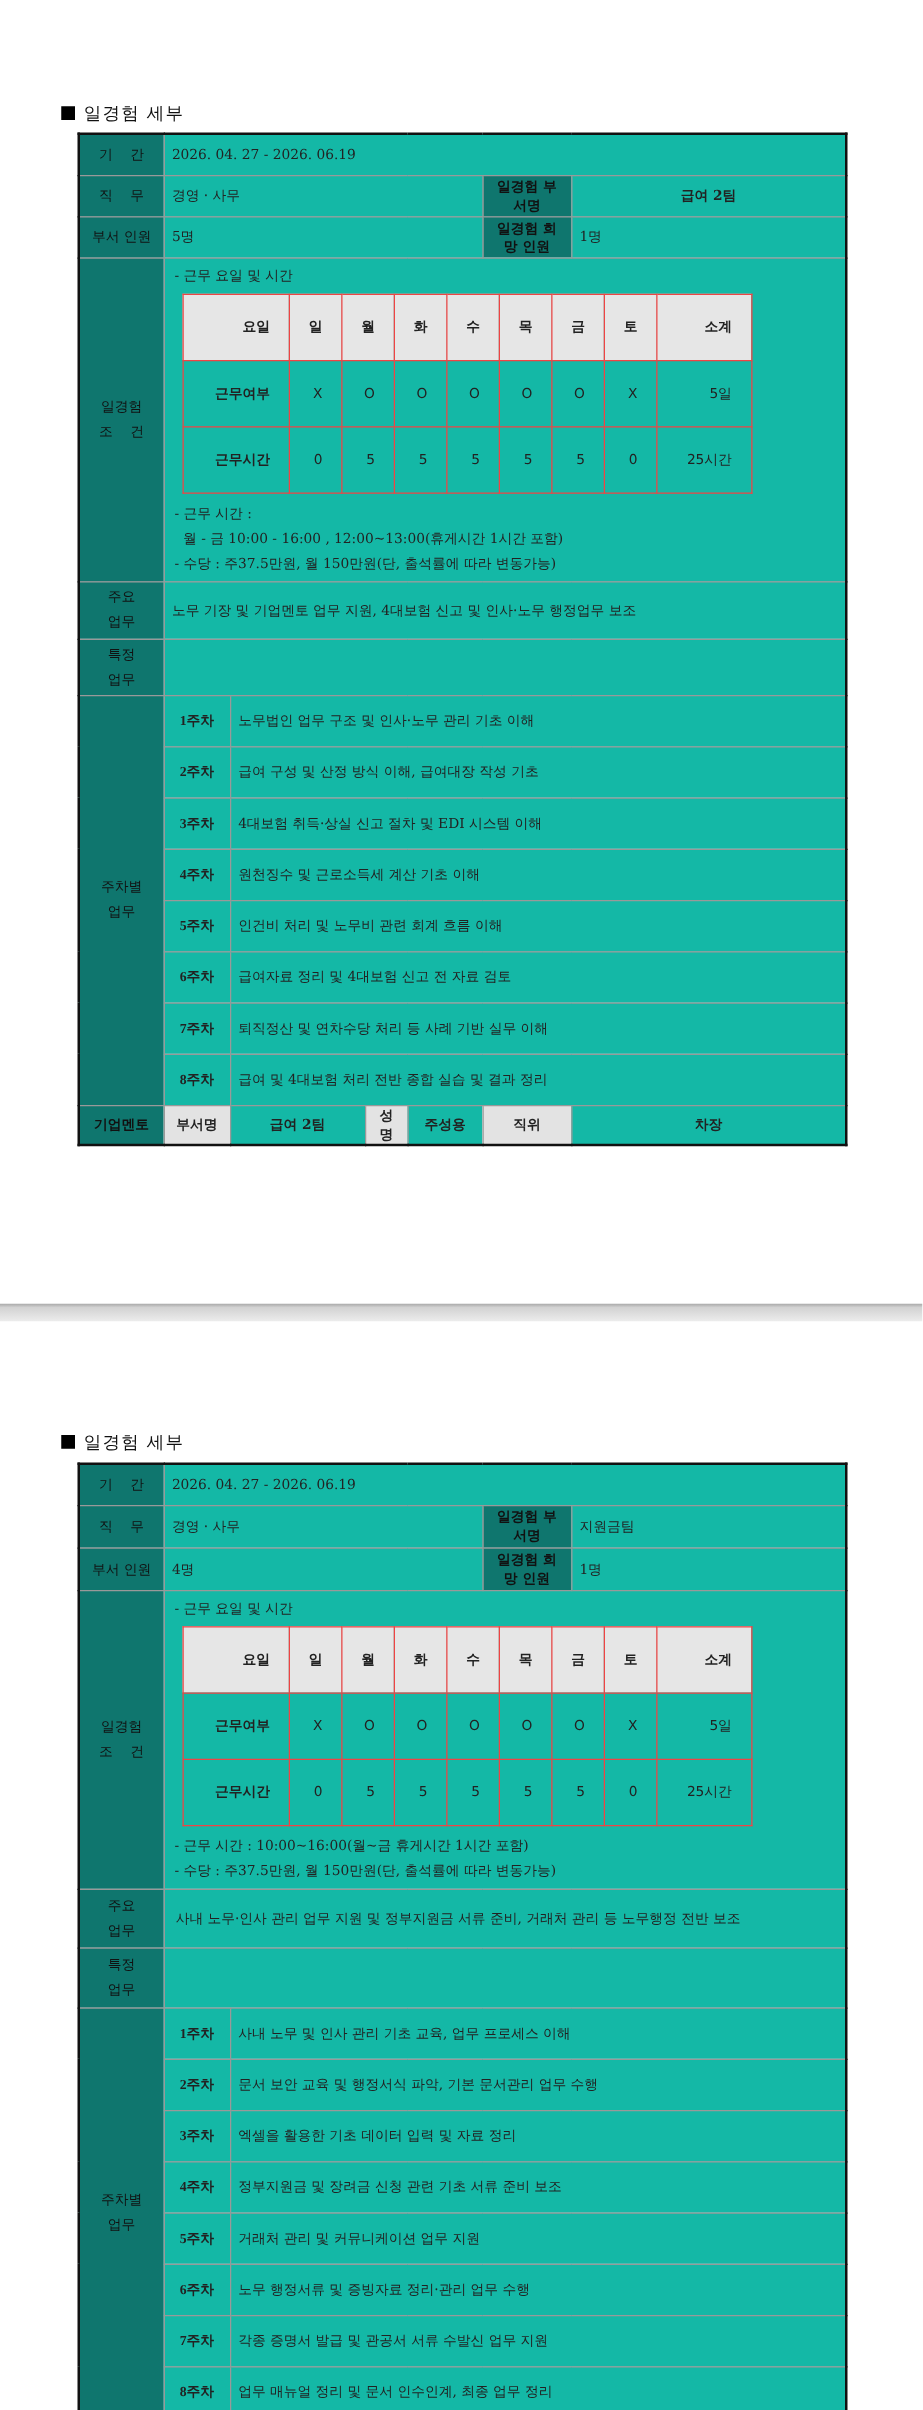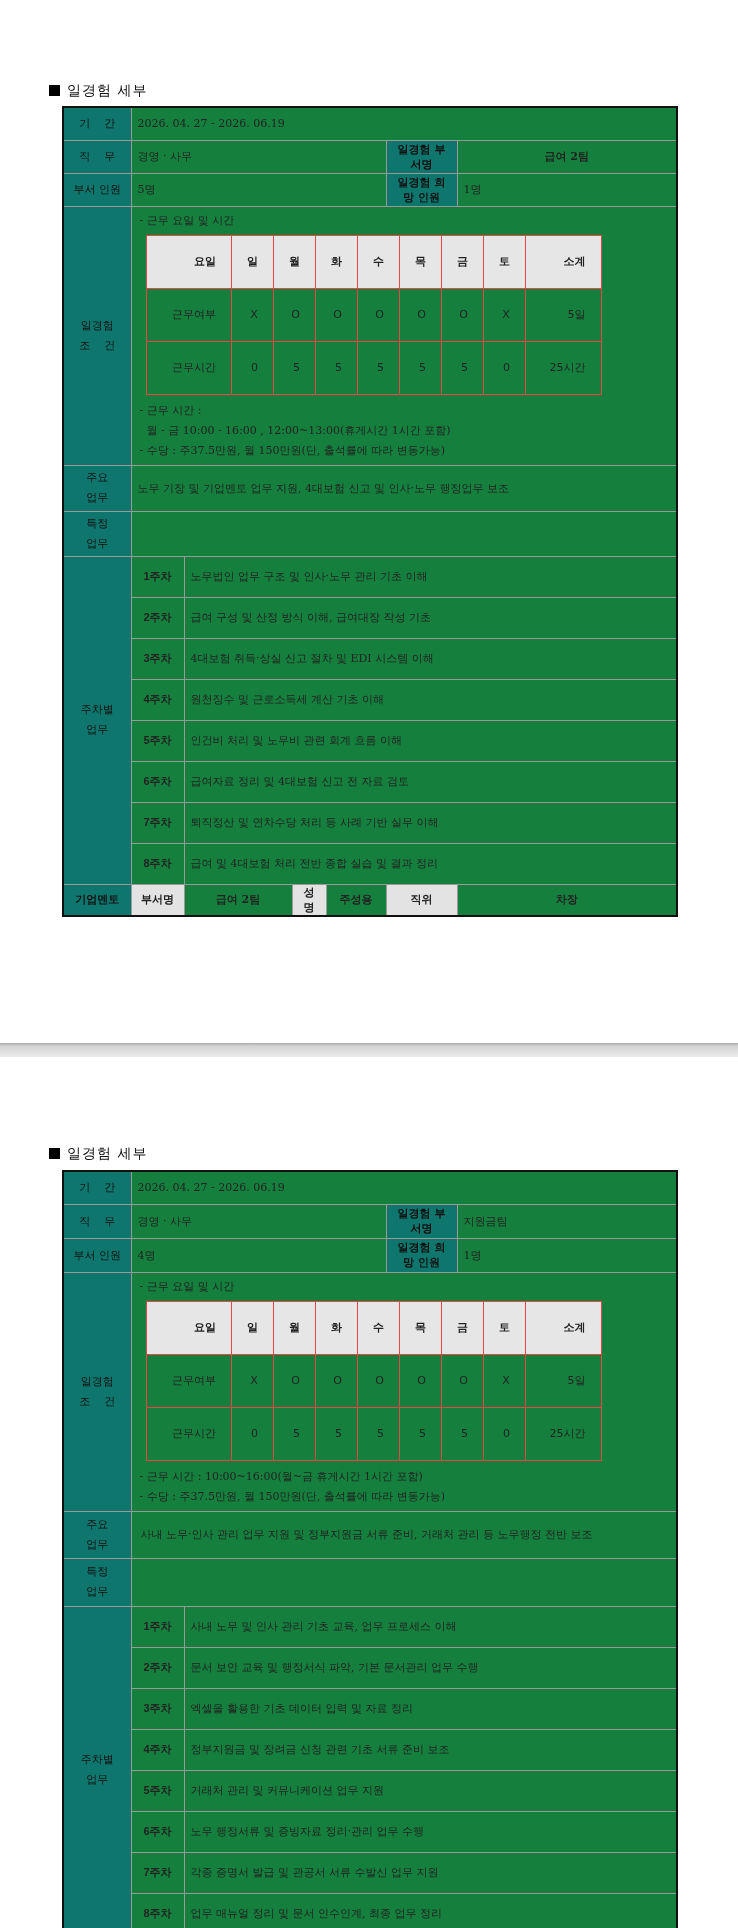--- a/index.html
+++ b/index.html
@@ -11,31 +11,31 @@
   .separator { position:absolute; left:0; top:1043px; width:738px; height:14px;
     background:linear-gradient(#a9a9a9 0px, #d2d2d2 3px, #dedede 8px, #ececec 14px); }
   .heading { position:absolute; left:49px; font-size:14px; font-weight:normal;
     font-family:"DejaVu Sans","Liberation Sans",sans-serif; color:#111; letter-spacing:1px; }
   .heading .sq { display:inline-block; width:11px; height:11px; background:#000; margin-right:7px; vertical-align:-1px; }
   table.main { position:absolute; left:62px; width:614px; border-collapse:collapse;
     border:2px solid #111; table-layout:fixed; font-size:11px; }
   table.main td { border:1px solid #999; padding:0 6px; vertical-align:middle; }
   td.lbl { background:#0f766e; text-align:center; color:#111; }
   td.sublbl { background:#e3e3e3; text-align:center; }
-  td.val { background:#15803d; }
+  td.val { background:#14b8a6; }
   td.center { text-align:center;font-weight:bold; }
   td.bold { font-weight:bold; font-family:"DejaVu Sans","Liberation Sans",sans-serif; }
   .cond { padding:4px 8px !important; line-height:20px; font-size:11px; }
   table.sched { border-collapse:collapse; width:456px; margin:4px 0 6px 6px;
      font-family:"DejaVu Sans","Liberation Sans",sans-serif; font-size:11px; border:1.5px solid #333; }
   table.sched td { border:1px solid #ef4444; height:22px; text-align:right; padding:15px; }
   table.sched tr.hdr td { background:#e6e6e6; font-weight:bold; }
-  table.sched td.rowhdr { font-weight:normal; width:82px; }
+  table.sched td.rowhdr { font-weight:bold; width:82px; }
   .line { display:block; }
-  .weekcell { text-align:center; font-weight:bold; font-family:Liberation Sans, sans-serif; }
+  .weekcell { text-align:center; font-weight:bold; font-family:Liberation Serif, serif; }
   .stack { display:block; line-height:20px; }
 </style>
 </head>
 <body>
 
 <div class="page page1">
   <div class="heading" style="top:82px;">
     <span class="sq"></span><span>일경험 세부</span>
   </div>
 

